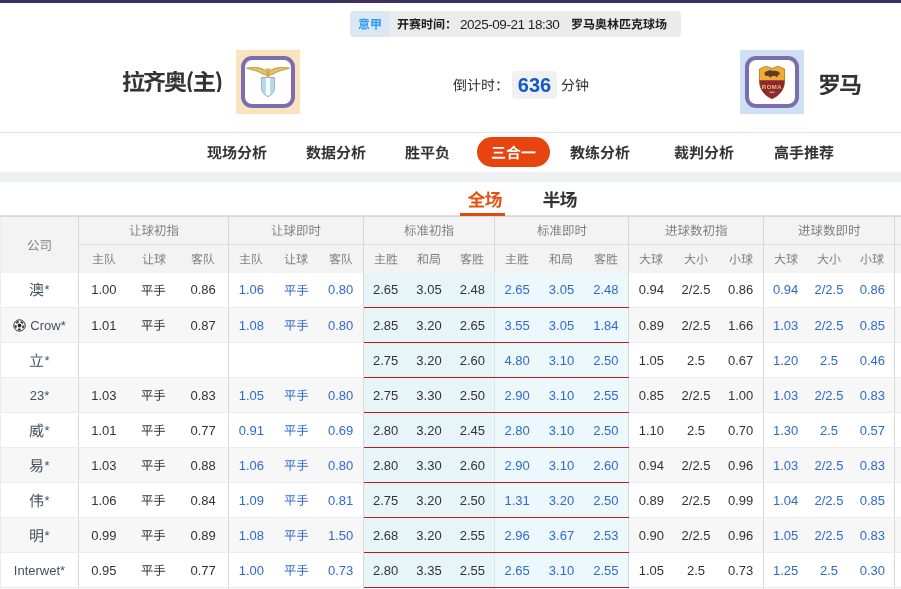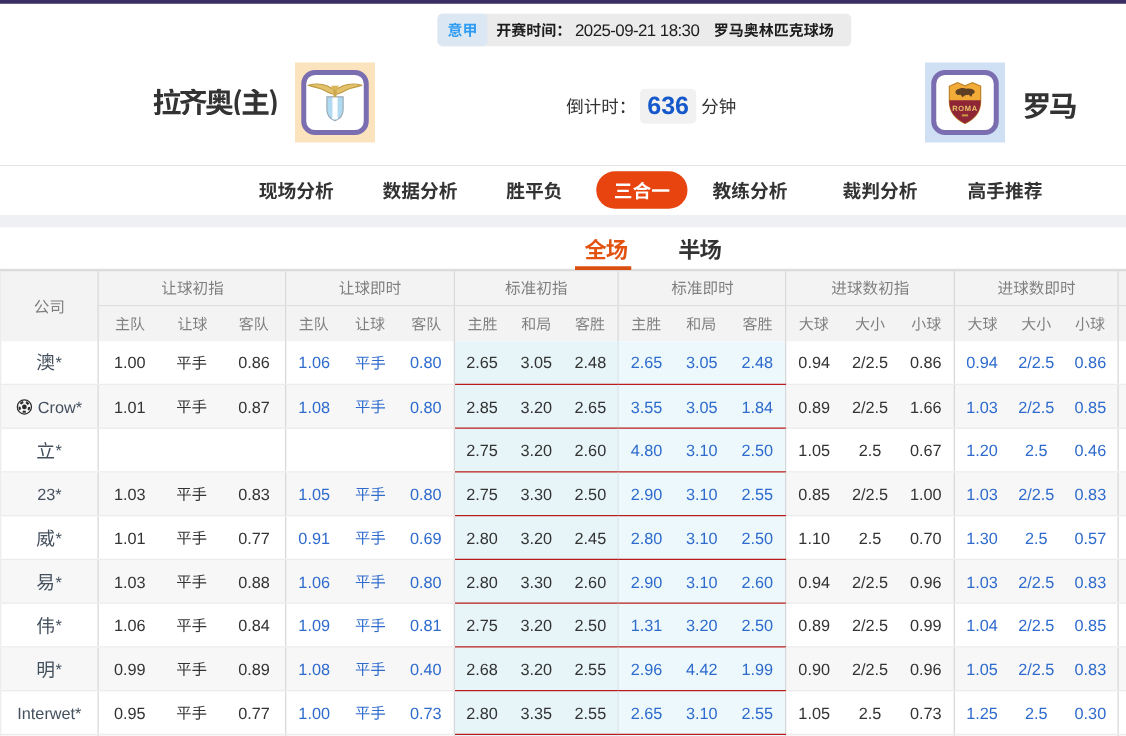--- a/index.html
+++ b/index.html
@@ -906,35 +906,35 @@
           </td>
           <td class="gb">
             <div class="r3">
               <div class="bl">1.08</div>
               <div class="bl">
                 <svg class="k" width="24.6" height="12.3" viewBox="0 0 2000 1000" fill="#2e6bcd">
                   <use href="#r5e73" x="0"></use>
                   <use href="#r624b" x="1000"></use>
                 </svg>
               </div>
-              <div class="bl">0.40</div>
+              <div class="bl">1.50</div>
             </div>
           </td>
           <td class="gb cy">
             <div class="r3">
               <div class="">2.68</div>
               <div class="">3.20</div>
               <div class="">2.55</div>
             </div>
           </td>
           <td class=" cy cy2">
             <div class="r3">
               <div class="bl">2.96</div>
-              <div class="bl">4.42</div>
-              <div class="bl">1.99</div>
+              <div class="bl">3.67</div>
+              <div class="bl">2.53</div>
             </div>
           </td>
           <td class="gb">
             <div class="r3">
               <div class="">0.90</div>
               <div class="">2/2.5</div>
               <div class="">0.96</div>
             </div>
           </td>
           <td class="gb">

